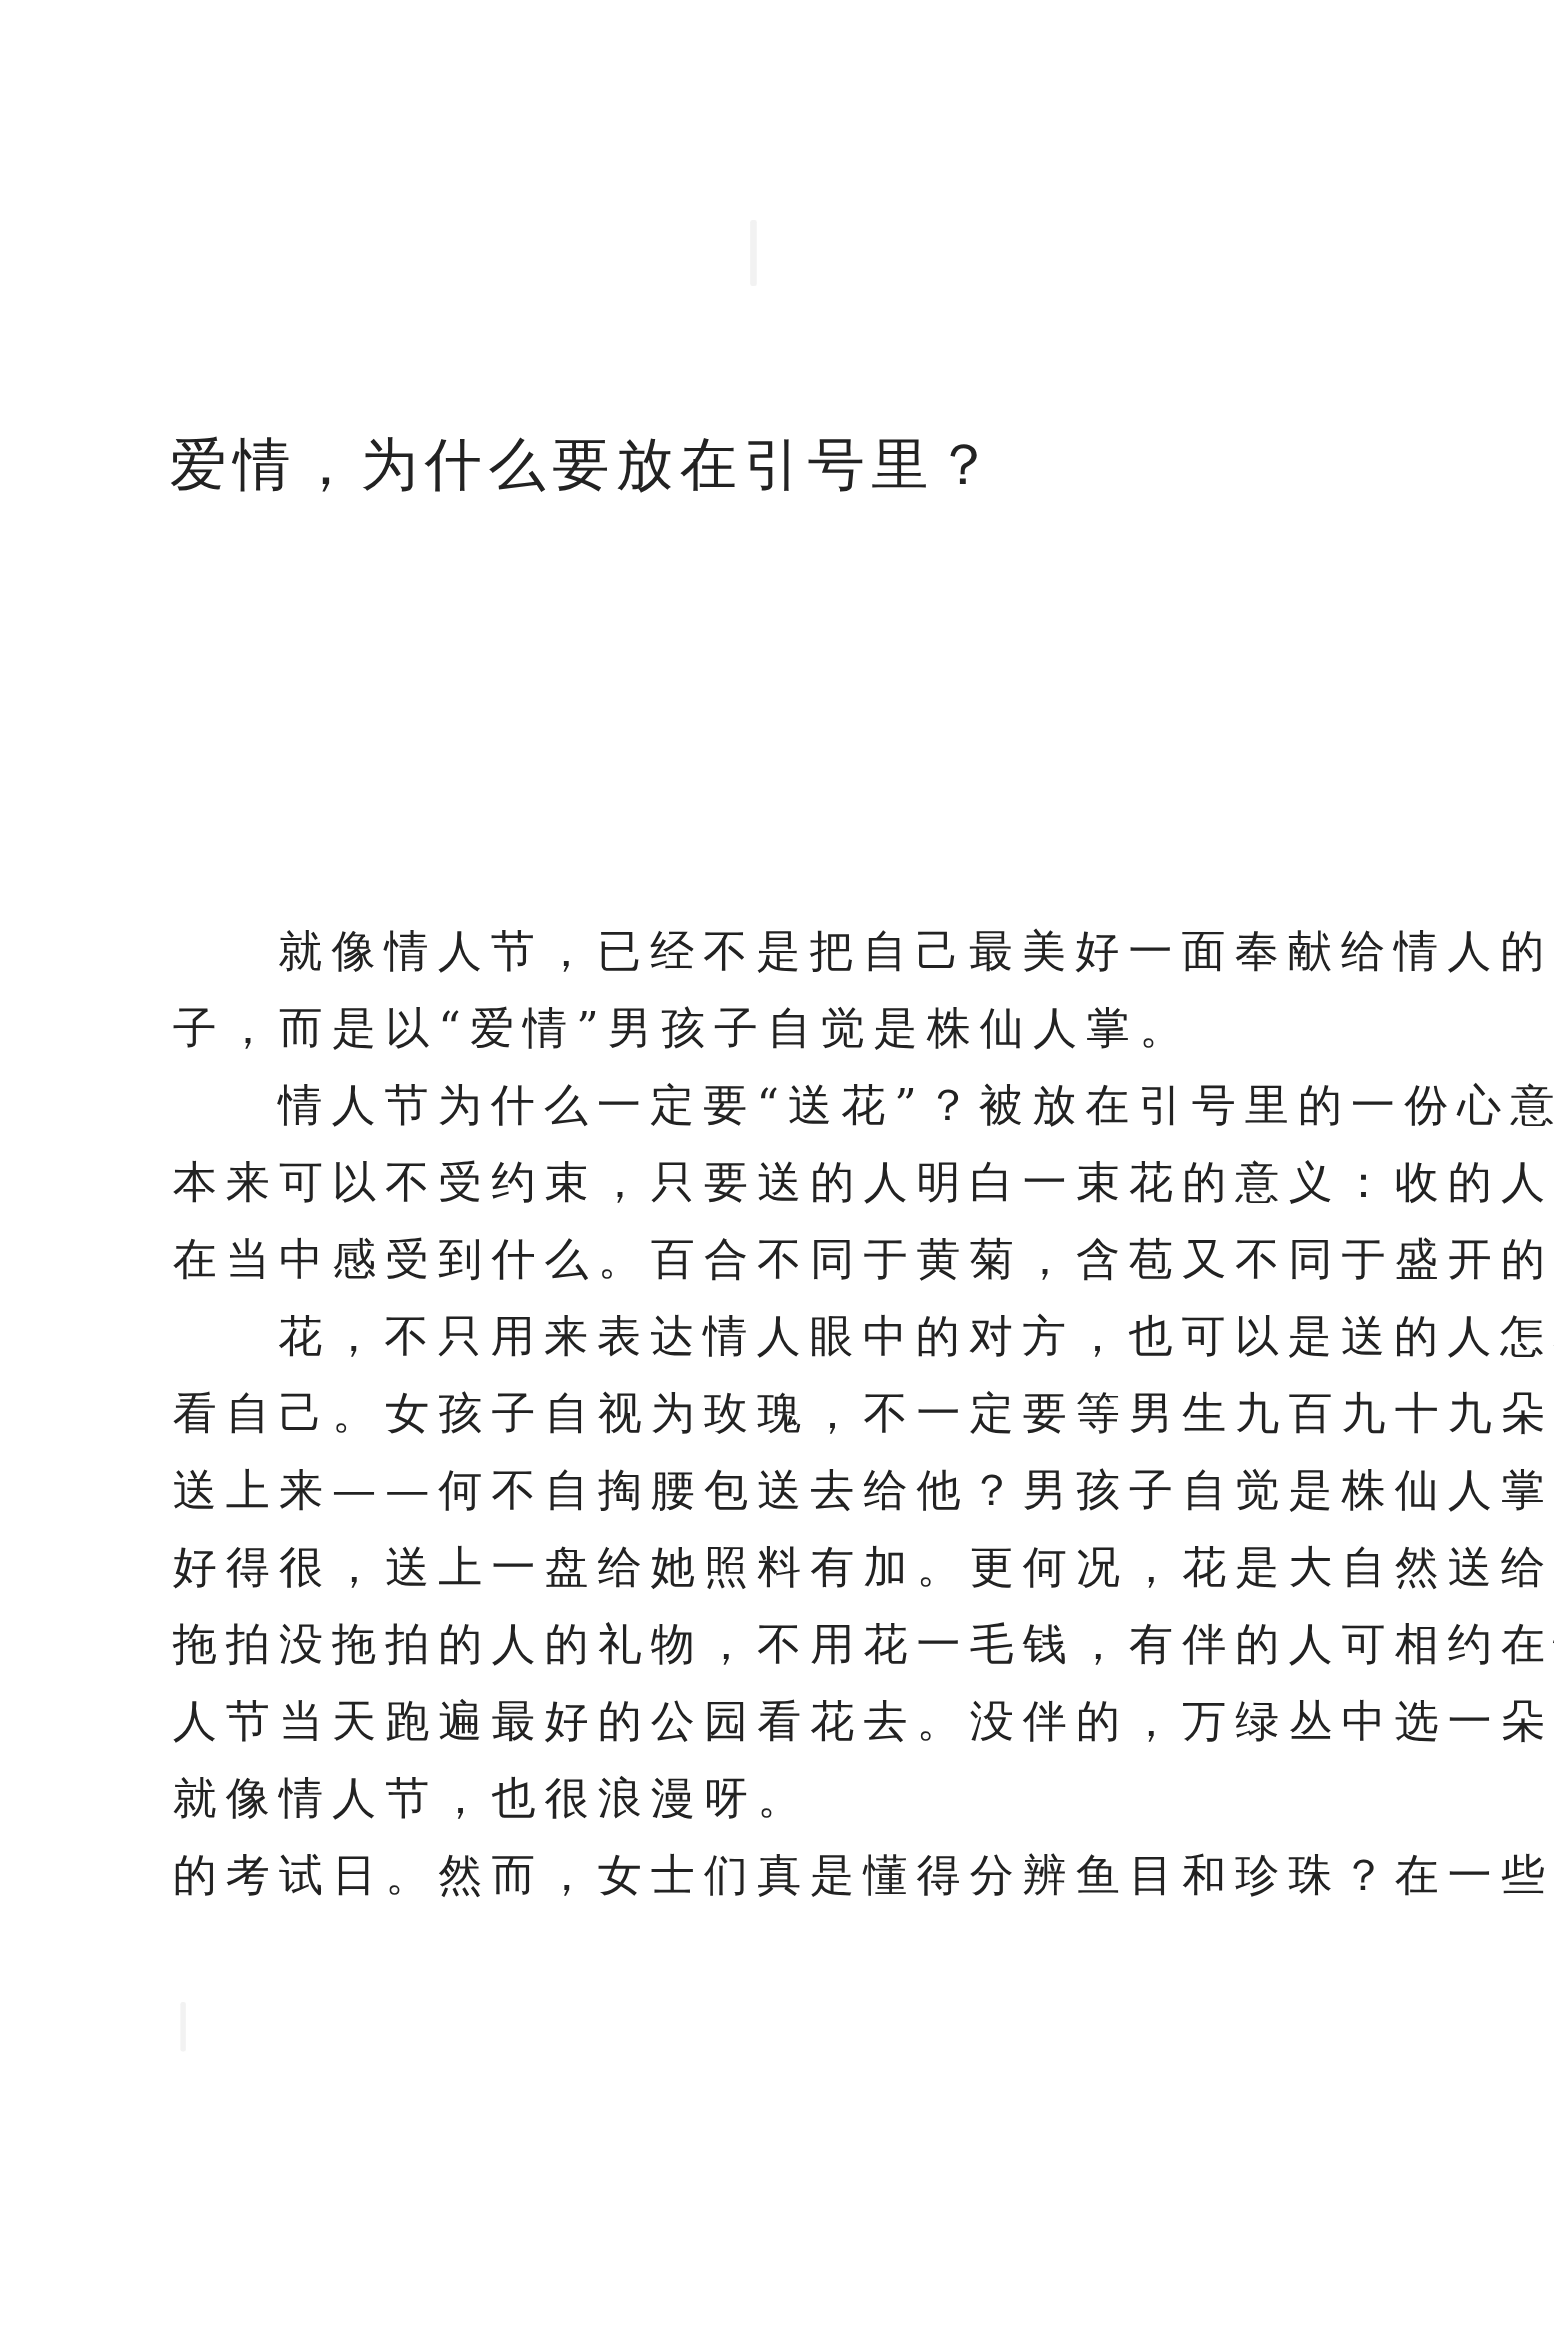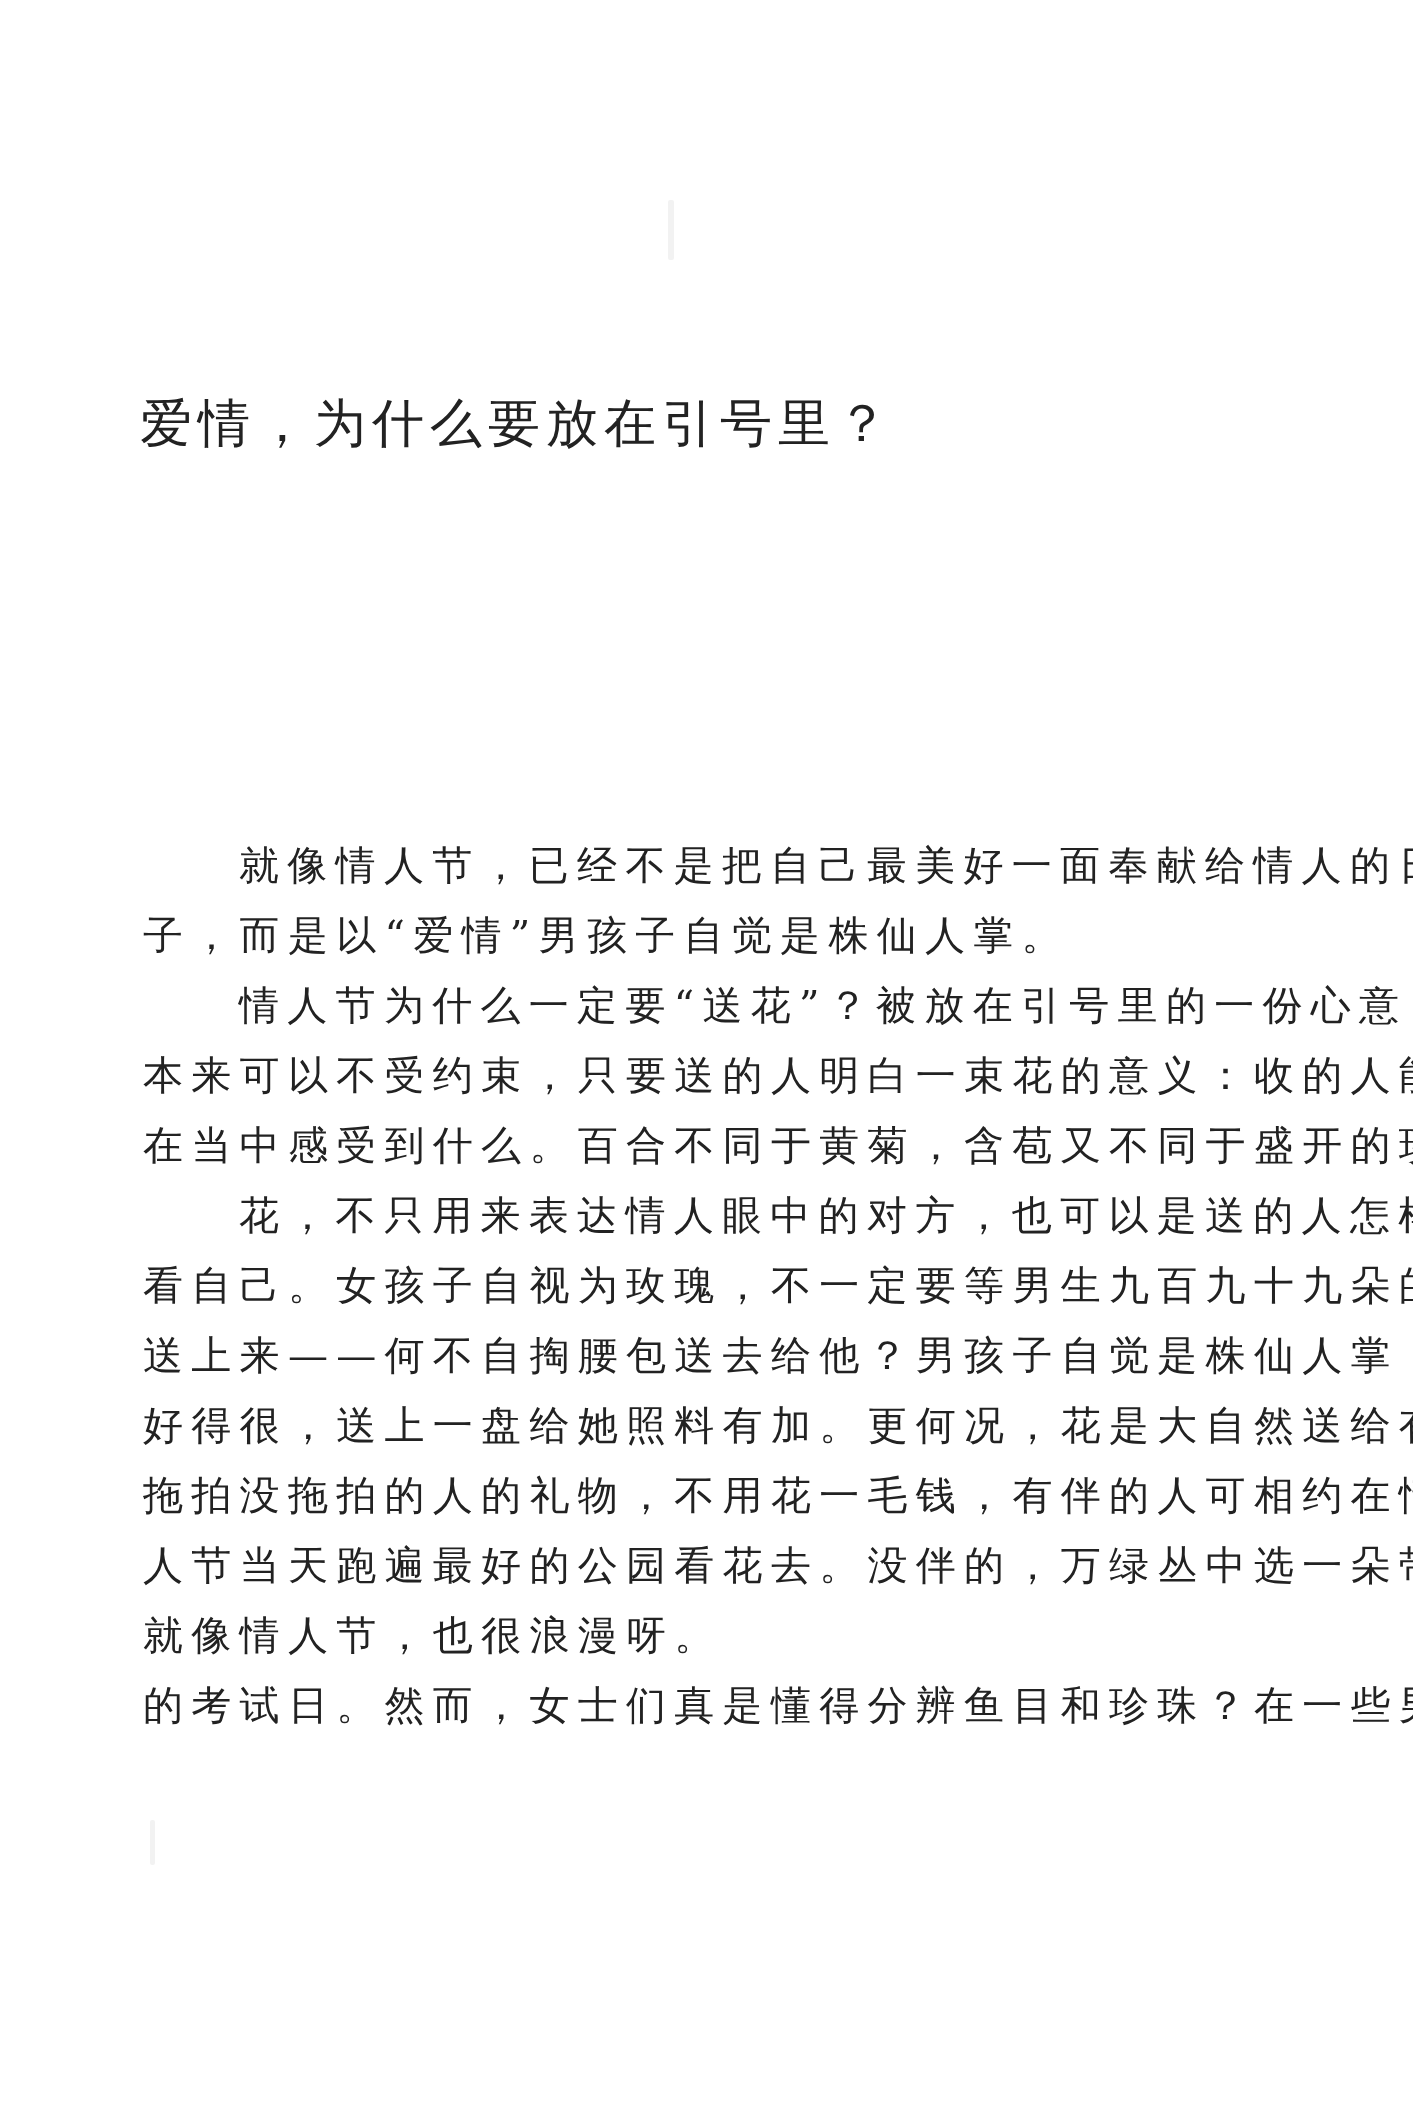--- a/index.html
+++ b/index.html
@@ -10,21 +10,21 @@
     body {
       width: 1413px;
       height: 2122px;
       position: relative;
       overflow: hidden;
       font-family: "DejaVu Serif", "Liberation Serif", serif;
       color: #1e1e1e;
     }
     .page {
       position: absolute;
-      left: 0; top: 0;
+      left: 14px; top: 0;
       width: 1149px;
       height: 2122px;
       background: #ffffff;
     }
     .chapter-title {
       position: absolute;
       left: 140px;
       top: 388px;
       font-size: 52px;
       letter-spacing: 6px;

